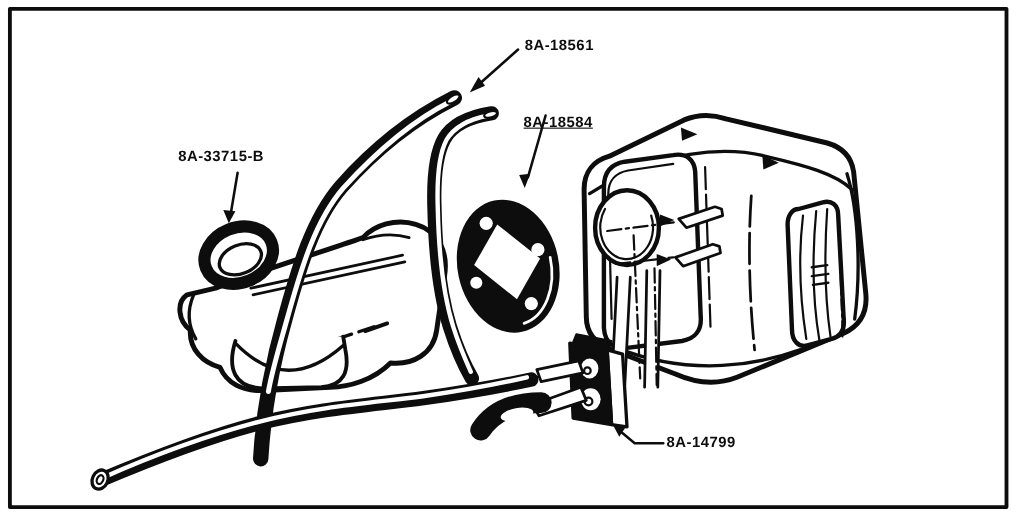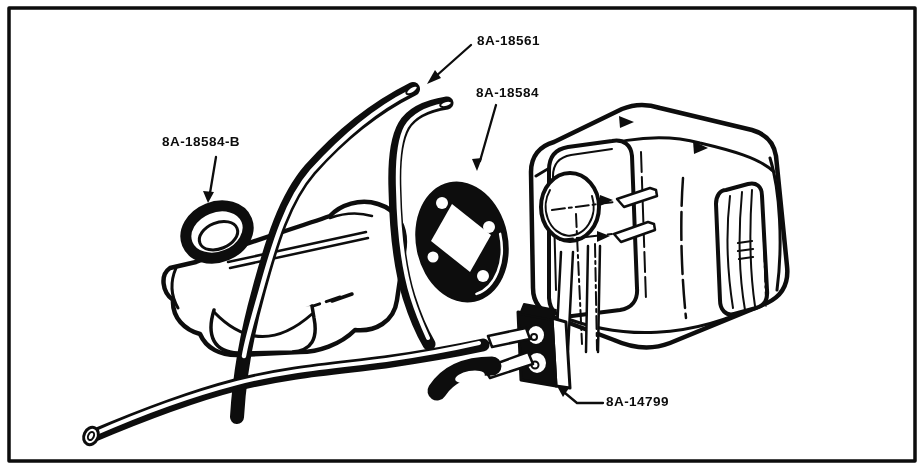--- a/index.html
+++ b/index.html
@@ -14,21 +14,21 @@
   .callout{
     position:absolute;
     font-weight:700;
     font-size:13.5px;
     letter-spacing:.45px;
     color:#0d0d0d;
     white-space:nowrap;
     -webkit-font-smoothing:none;
   }
   .callout-18561{left:477px;top:33px;}
-  .callout-18584{left:476px;top:85px;}
+  .callout-18584{left:476px;top:103px;text-decoration:underline;}
   .callout-18584b{left:162px;top:134px;}
   .callout-18586{left:606px;top:394px;}
 </style>
 </head>
 <body>
 
 <div class="stage">
 
   <svg width="924" height="470" viewBox="0 0 924 470">
     <g fill="none" stroke="#0d0d0d" stroke-linecap="round" stroke-linejoin="round">
@@ -158,15 +158,15 @@
           <polygon points="557,386 569,388 563,397" fill="#0d0d0d" stroke="none"></polygon>
         </g>
       </g>
 
       <rect x="9" y="8" width="906" height="453" stroke-width="3.5"></rect>
     </g>
   </svg>
 
   <div class="callout callout-18561">8A-18561</div>
   <div class="callout callout-18584">8A-18584</div>
-  <div class="callout callout-18584b">8A-18584-B</div>
+  <div class="callout callout-18584b">8A-33715-B</div>
   <div class="callout callout-18586">8A-14799</div>
 </div>
 
 </body></html>

